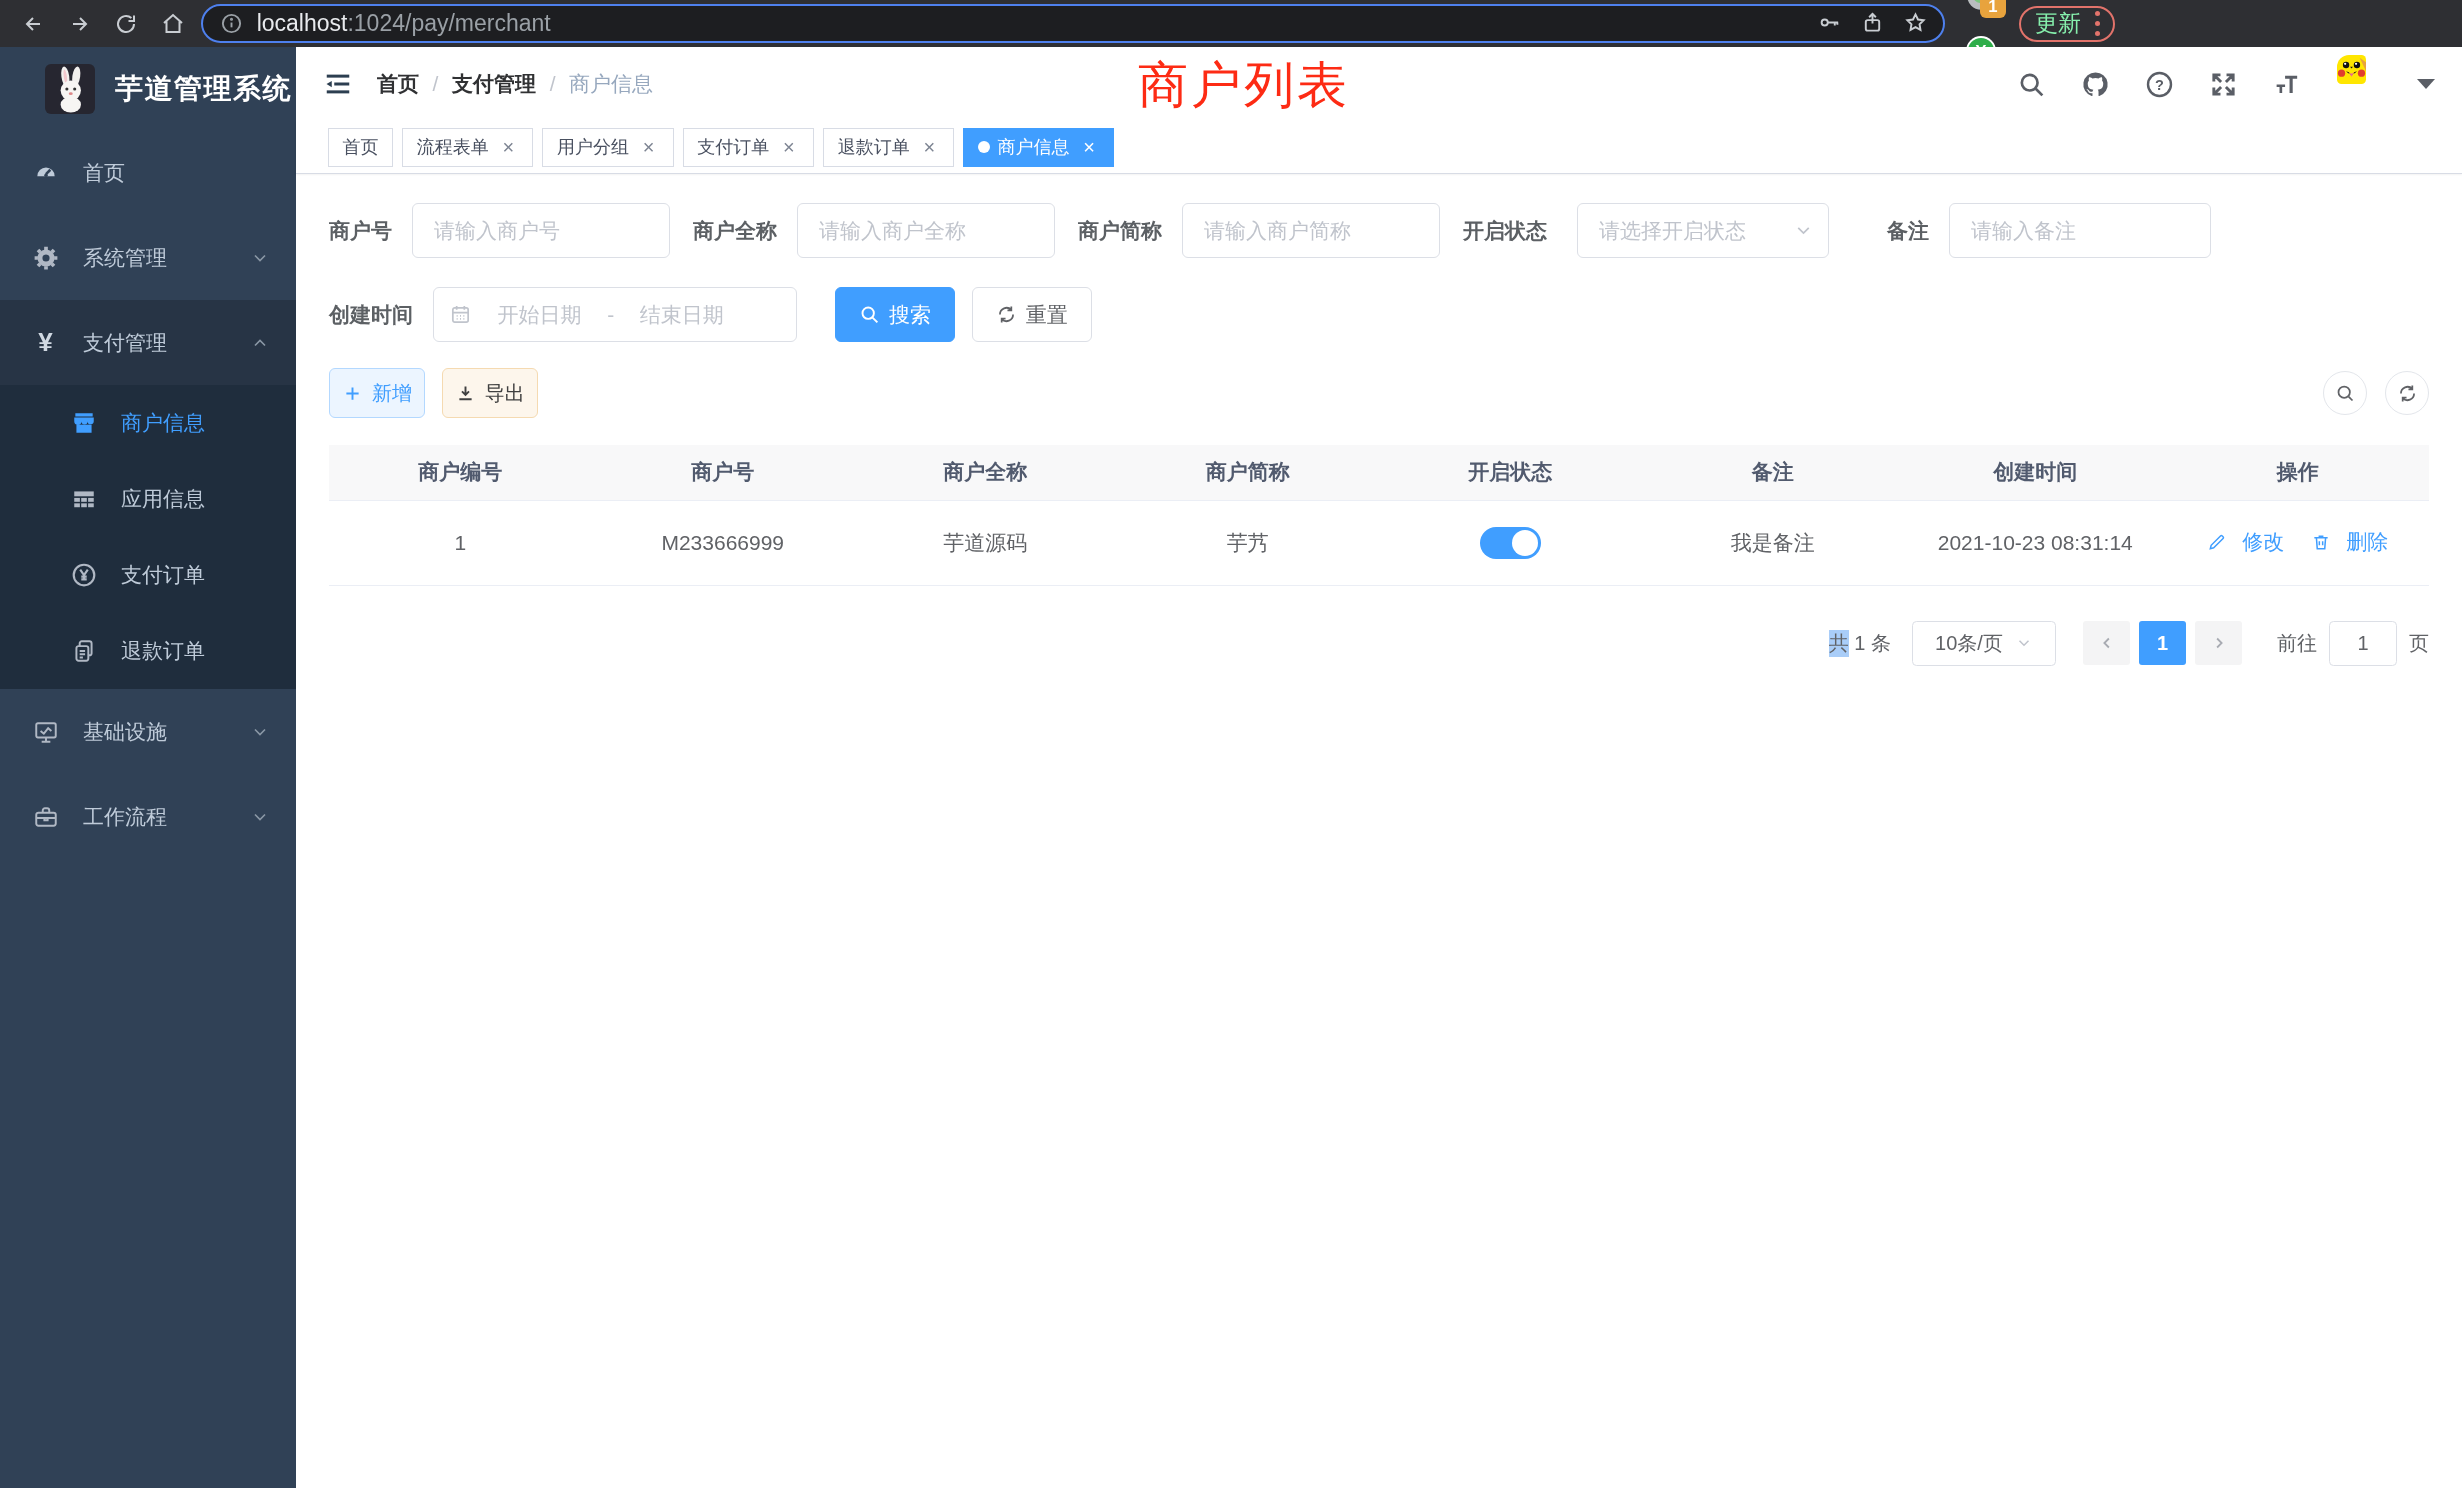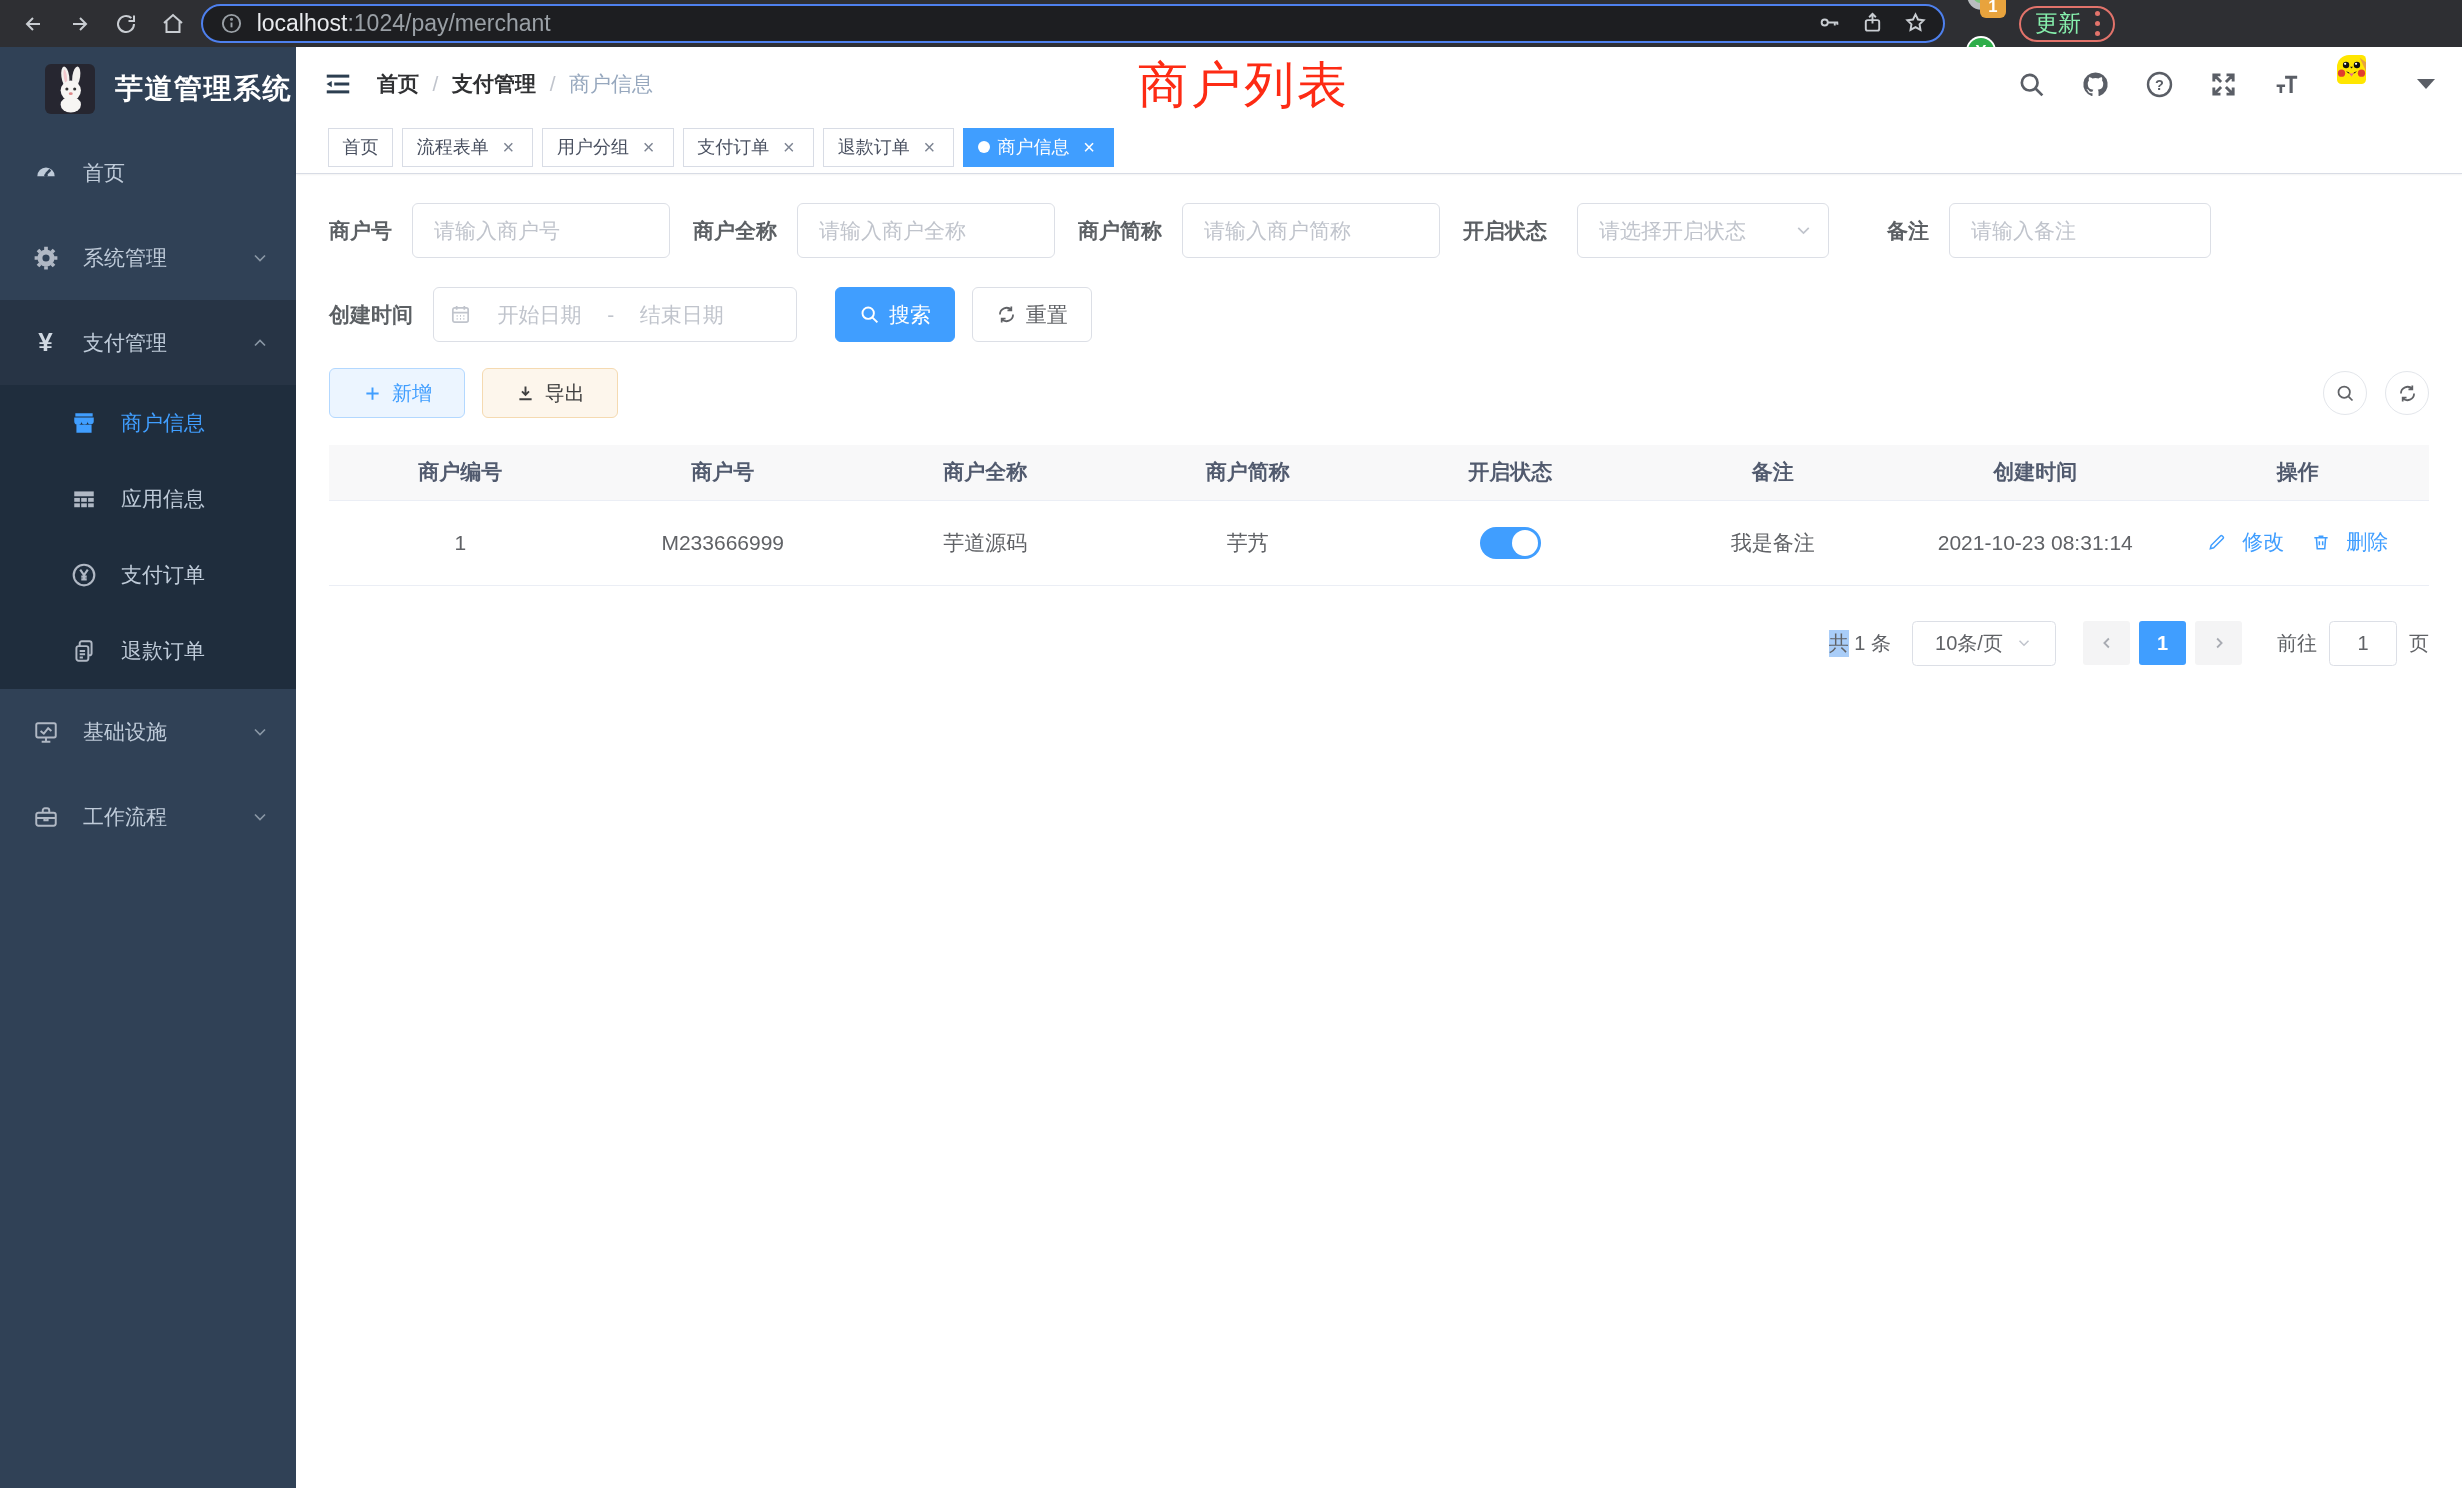--- a/index.html
+++ b/index.html
@@ -89,21 +89,21 @@
   .dwrap input { border:none; outline:none; width:114px; font-size:21px; color:#606266; text-align:center; }
   .dwrap input::placeholder { color:#c0c4cc; }
   .dsep { color:#c0c4cc; font-size:21px; }
   .row2 { margin-top:29px; }
   .btn { height:55px; border-radius:6px; font-size:21px; display:inline-flex; align-items:center; justify-content:center; gap:9px; cursor:pointer; border:1.5px solid #dcdfe6; background:#fff; color:#606266; padding:0 23px; }
   .btn svg { width:21px; height:21px; }
   .btn.primary { background:#409eff; border-color:#409eff; color:#fff; margin-left:15px; }
   .btn.reset { margin-left:16.7px; }
 
   .actions { margin-top:26px; display:flex; align-items:center; }
-  .btn.sm { height:50px; font-size:20px; padding:0 32px; }
+  .btn.sm { height:50px; font-size:20px; padding:0 12px; }
   .btn.plain-blue { background:#ecf5ff; border-color:#b3d8ff; color:#409eff; }
   .btn.plain-warn { background:#fdf6ec; border-color:#f5dab1; color:#404040; margin-left:16.7px; }
   .tool-circles { margin-left:auto; display:flex; gap:18px; }
   .circ { width:44px; height:44px; border-radius:50%; border:1.5px solid #e3e6eb; display:flex; align-items:center; justify-content:center; color:#606266; cursor:pointer; }
   .circ svg { width:21px; height:21px; }
 
   
   table { width:100%; border-collapse:collapse; margin-top:27px; table-layout:fixed; }
   thead th { background:#f8f8f9; height:55px; font-size:21px; color:#515a6e; font-weight:bold; border-bottom:0.8px solid #ebeef5; }
   tbody td { height:85px; font-size:21px; color:#606266; text-align:center; border-bottom:0.8px solid #ebeef5; }

